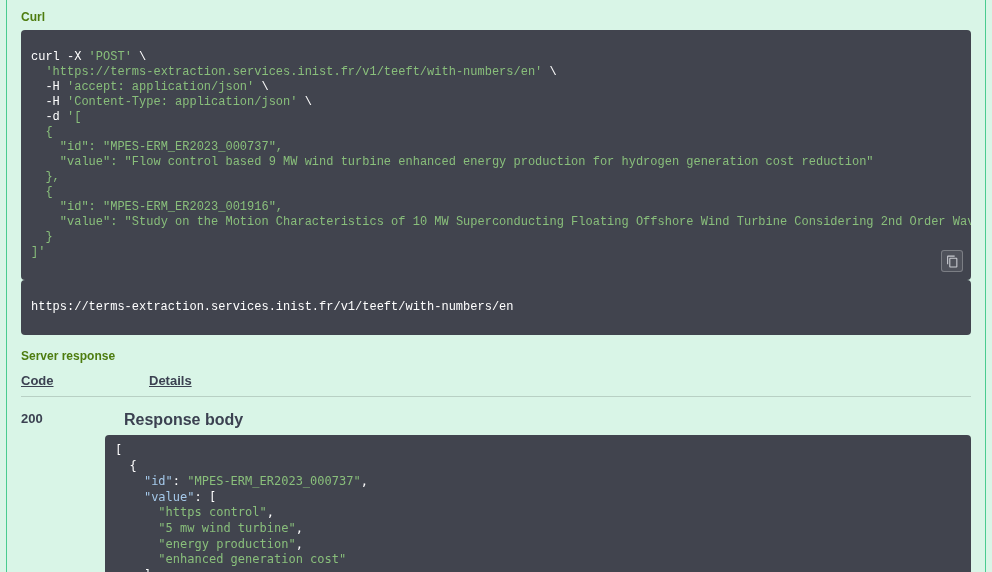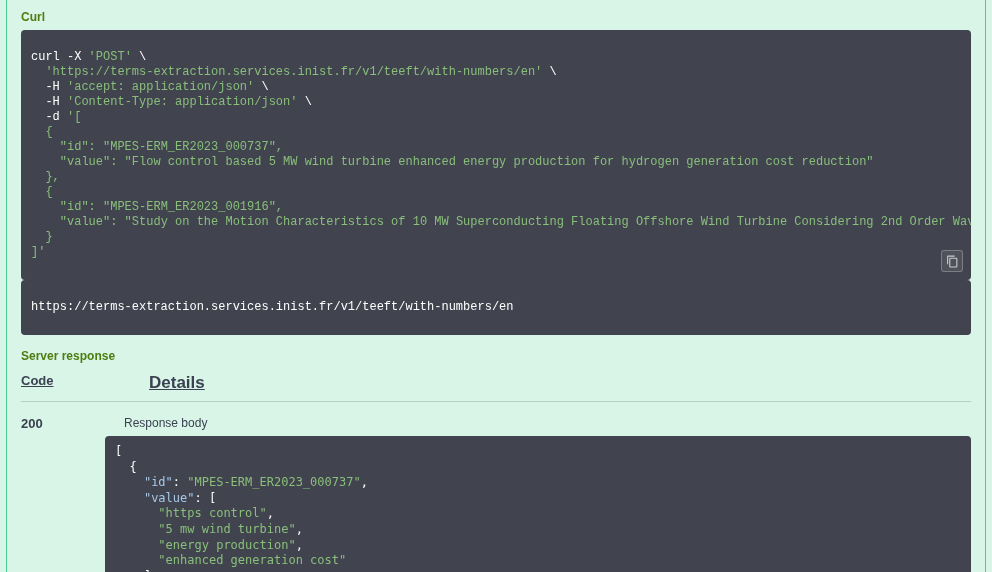--- a/index.html
+++ b/index.html
@@ -65,25 +65,25 @@
   .copy-icon svg { width: 13px; height: 13px; fill: #c9cbd1; }
   .section-gap { margin-top: 14px; }
   .table-header {
     display: flex;
     border-bottom: 1px solid rgba(0,0,0,0.15);
     padding-bottom: 8px;
     margin-top: 10px;
     text-decoration: underline;
   }
   .col-code-h { width: 84px; font-weight: 700; font-size: 13px; }
-  .col-details-h { font-weight: 700; font-size: 17px; padding-left: 44px; }
+  .col-details-h { font-weight: 700; font-size: 13px; padding-left: 44px; }
   .response-row { display: flex; margin-top: 14px; }
   .col-code { width: 84px; font-weight: 600; font-size: 13px; color: #3b4151; }
   .col-details { flex: 1; }
-  .sub-label { font-size: 12px; font-weight: 400; margin-bottom: 6px; color: #3b4151; padding-left: 19px; }
+  .sub-label { font-size: 16px; font-weight: 700; margin-bottom: 6px; color: #3b4151; padding-left: 19px; }
   .response-body {
     background: #41444e;
     color: #fff;
     font-family: "SFMono-Regular", Consolas, monospace;
     font-size: 12px;
     border-radius: 4px;
     padding: 8px 10px;
     line-height: 1.3;
     white-space: pre;
   }
@@ -96,21 +96,21 @@
 
   <h5>Curl</h5>
 
   <div class="code-block first"><span class="filler-line"><span class="tok-white">curl -X </span><span class="hl-str">'<span>POST</span>'</span><span class="tok-white"> \</span>
   <span class="hl-url">'<span>https://terms-extraction.services.inist.fr/v1/teeft/with-numbers/en</span>'</span><span class="tok-white"> \</span>
   <span class="tok-white">-H </span><span class="hl-str">'<span>accept: application/json</span>'</span><span class="tok-white"> \</span>
   <span class="tok-white">-H </span><span class="hl-str">'<span>Content-Type: application/json</span>'</span><span class="tok-white"> \</span>
   <span class="tok-white">-d </span><span class="hl-str">'[
   {
     "id": "<span>MPES-ERM_ER2023_000737</span>",
-    "value": "<span>Flow control based 5 MW wind turbine enhanced energy production for hydrogen generation cost reduction</span>"
+    "value": "<span>Flow control based 9 MW wind turbine enhanced energy production for hydrogen generation cost reduction</span>"
   },
   {
     "id": "<span>MPES-ERM_ER2023_001916</span>",
     "value": "<span>Study on the Motion Characteristics of 10 MW Superconducting Floating Offshore Wind Turbine Considering 2nd Order Wave</span>"
   }
 ]'</span></span><div class="copy-icon"><svg viewBox="0 0 24 24">
           <path d="M16 1H4C2.9 1 2 1.9 2 3v14h2V3h12V1zm3 4H8C6.9 5 6 5.9 6 7v14c0 1.1.9 2 2 2h11c1.1 0 2-.9 2-2V7c0-1.1-.9-2-2-2zm0 16H8V7h11v14z"></path>
         </svg></div></div>
 
 

